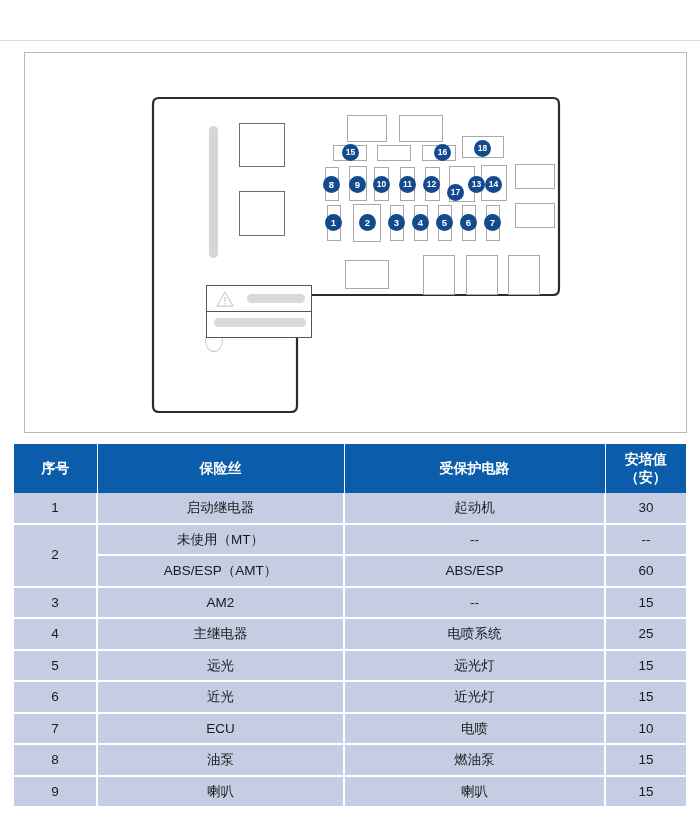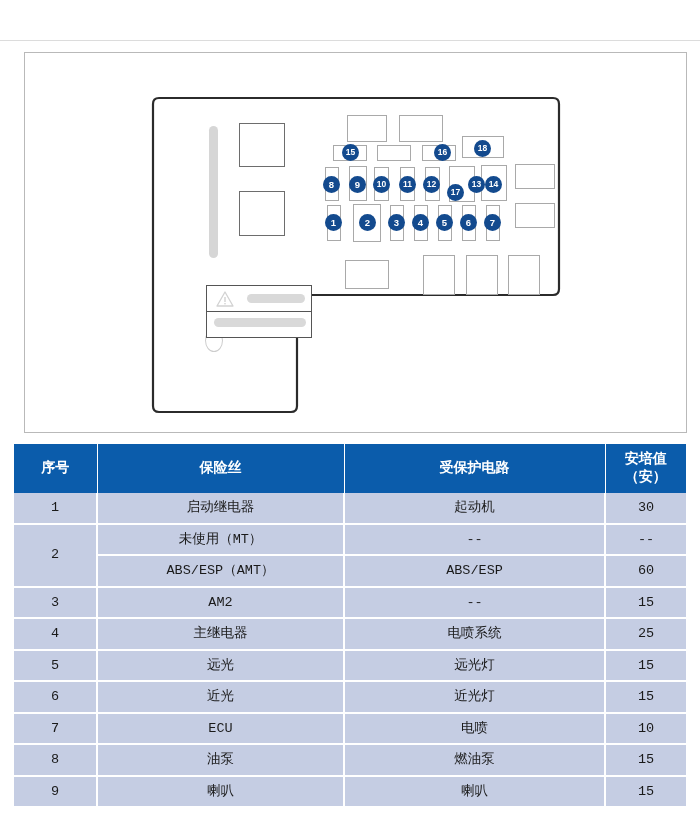--- a/index.html
+++ b/index.html
@@ -107,21 +107,20 @@
   }
   .badge.sm { font-size: 8.5px; }
 
   
   .fuse-table {
     position: absolute;
     left: 14px; top: 444px;
     width: 672px;
     border-collapse: collapse;
     table-layout: fixed;
-    font-family: Liberation Mono, monospace;
   }
   .fuse-table th {
     background: #0b5cab;
     color: #ffffff;
     font-size: 14px;
     font-weight: bold;
     padding: 7px 2px;
     border-right: 1px solid #ffffff;
     line-height: 1.25;
     text-align: center;

